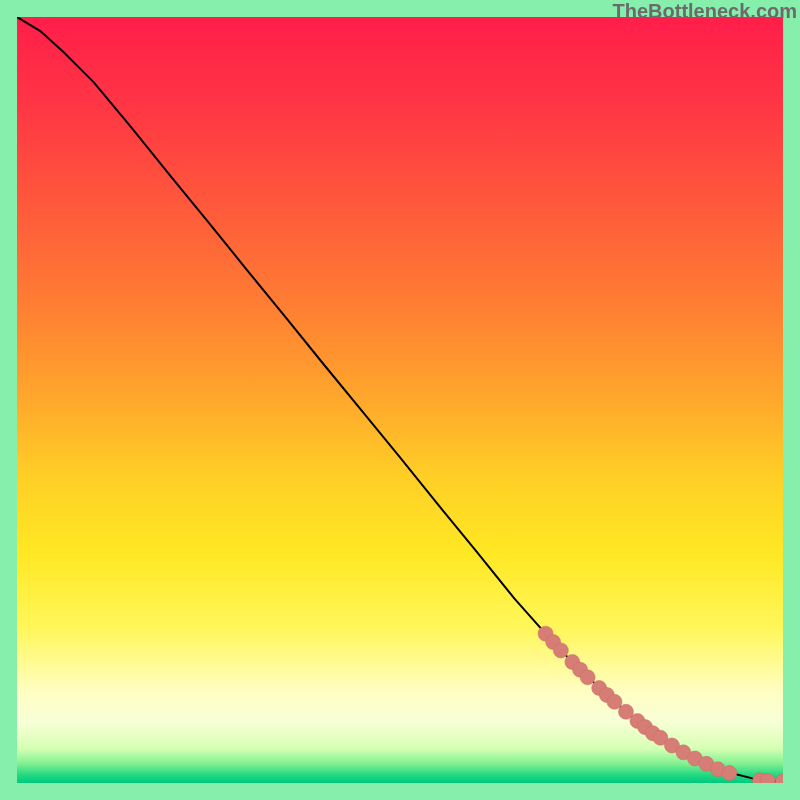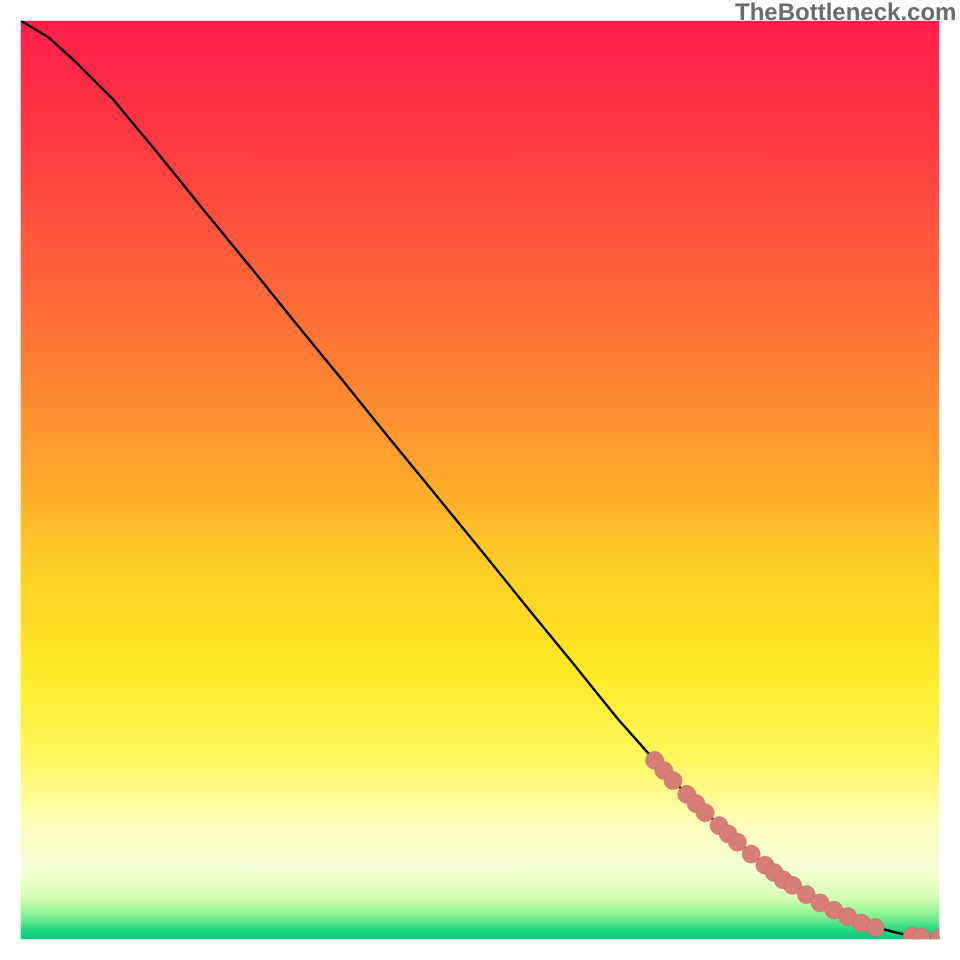--- a/index.html
+++ b/index.html
@@ -7,21 +7,21 @@
     padding: 0;
     width: 800px;
     height: 800px;
     background: #000;
     overflow: hidden;
   }
   .stage {
     position: relative;
     width: 800px;
     height: 800px;
-    background: #ffffff;
+    background: #86efac;
   }
   .plot-area {
     position: absolute;
     left: 17px;
     top: 17px;
     width: 766px;
     height: 766px;
     overflow: hidden;
   }
   .attribution {

